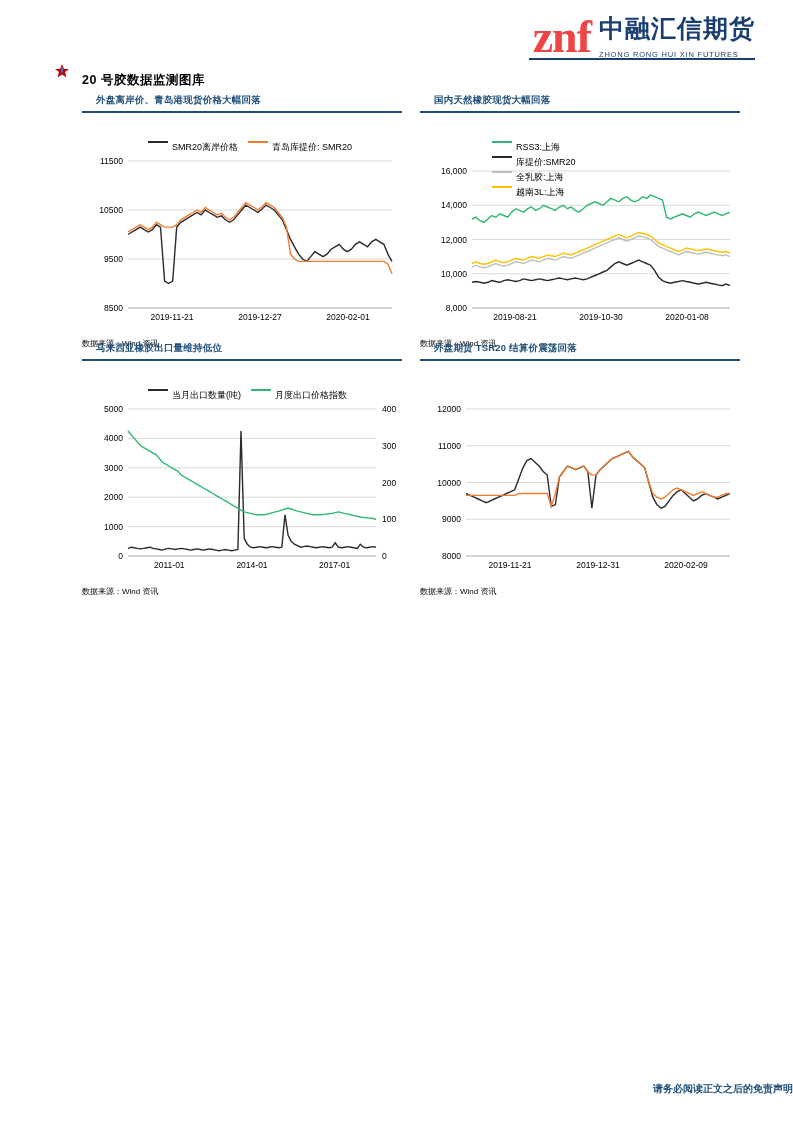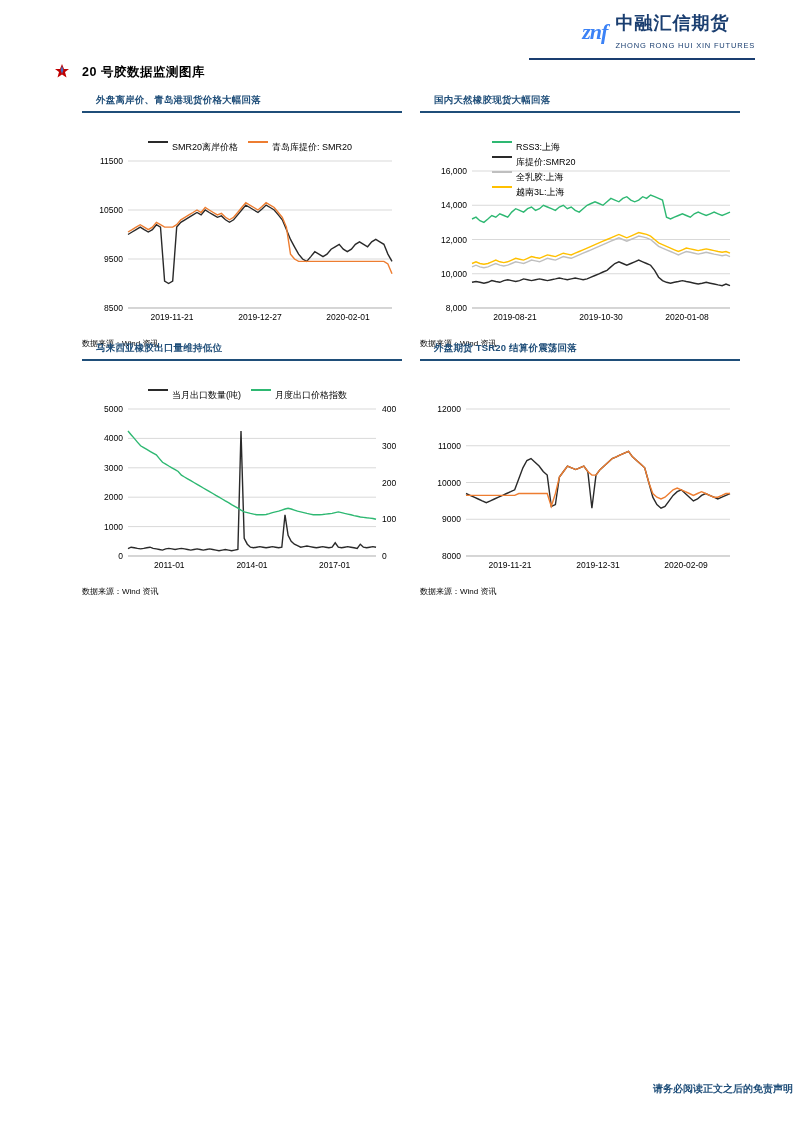--- a/index.html
+++ b/index.html
@@ -13,40 +13,40 @@
   }
   .page { position:relative; width:793px; height:1122px; }
 
   
   .logo-wrap {
     position:absolute; right:38px; top:14px;
     display:flex; align-items:center; gap:8px;
   }
   .logo-mark {
     font-family:"Liberation Serif", serif;
-    font-size:22px; font-weight:bold; font-style:italic;
-    color:#3b82f6; letter-spacing:-1px;
+    font-size:46px; font-weight:bold; 
+    color:#ef4444; letter-spacing:-1px;
     line-height:1;
   }
   .logo-text { line-height:1.1; }
   .logo-cn {
-    font-size:18px; font-weight:bold; color:#1a3e70;
+    font-size:25px; font-weight:bold; color:#1a3e70;
     letter-spacing:1px;
   }
   .logo-en {
     font-size:7.5px; color:#1a3e70; letter-spacing:0.8px; margin-top:8px;
   }
   .logo-rule {
     position:absolute; right:38px; top:58px; width:226px; height:2px;
     background:#1a3e70;
   }
 
   
   .doc-title {
-    position:absolute; left:82px; top:64px;
+    position:absolute; left:82px; top:72px;
     font-size:12.5px; font-weight:bold; letter-spacing:0.5px;
   }
   .title-bullet {
     position:absolute; left:55px; top:64px;
     width:14px; height:14px;
   }
 
   
   .block { position:absolute; }
   .block-title {

